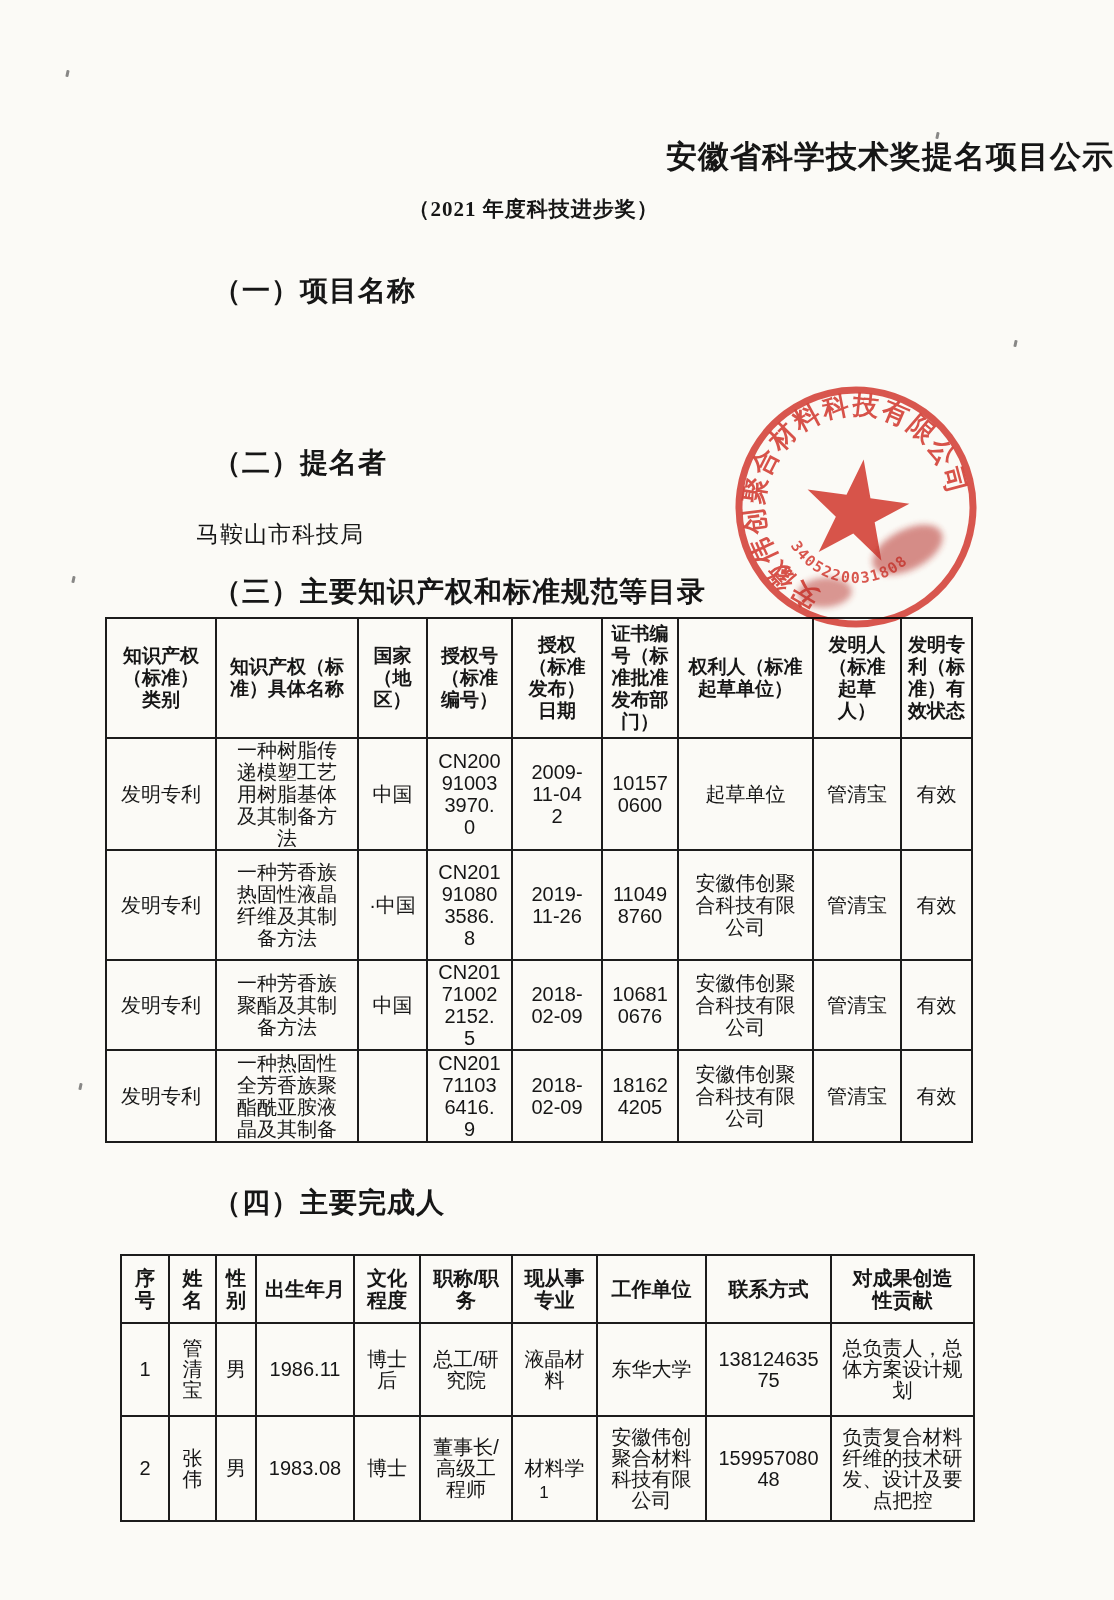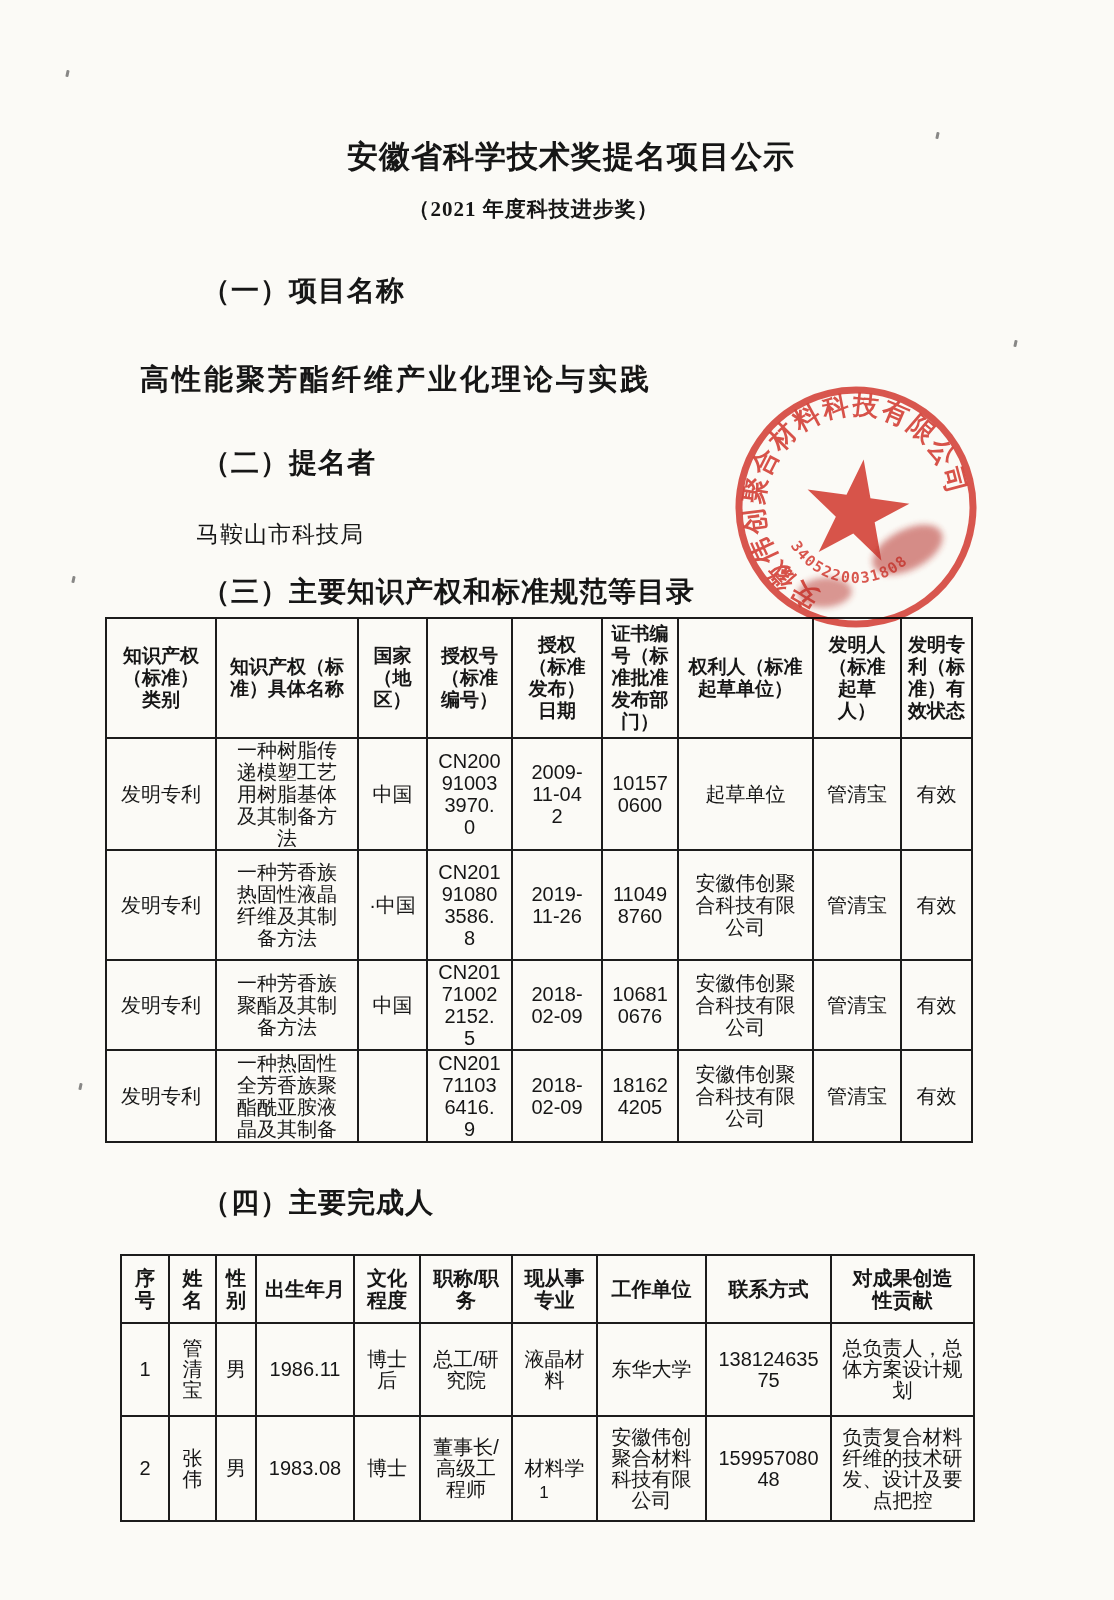--- a/index.html
+++ b/index.html
@@ -8,31 +8,31 @@
     position:relative;
     width:1114px; height:1600px;
     margin:0 auto;
     background:#fbfaf6;
     font-family:"Liberation Sans","DejaVu Sans",sans-serif;
     color:#161616;
     overflow:hidden;
   }
   .doc-title {
     position:absolute; top:136px; left:0; width:100%;
-    text-align:center; padding-left:28px;
+    text-align:right; padding-left:28px;
     font-size:31px; font-weight:800; letter-spacing:1px;
   }
   .doc-subtitle {
     position:absolute; top:195px; left:0; width:100%;
     text-align:center; padding-right:47px;
     font-family:"Liberation Serif","DejaVu Serif",serif;
     font-size:21px; font-weight:700; letter-spacing:1px;
   }
   .section-heading {
-    position:absolute; left:202px;
+    position:absolute; left:213px;
     font-size:28px; font-weight:800; letter-spacing:1px;
   }
   .h-s1 { top:272px; }
   .h-s2 { top:444px;font-family:Liberation Mono, monospace; }
   .h-s3 { top:563px;margin-top:10px; }
   .h-s4 { top:1184px; }
   .project-name {
     position:absolute; left:140px; top:360px;
     font-family:"Liberation Serif","DejaVu Serif",serif;
     font-size:29px; font-weight:700; letter-spacing:3px;
@@ -92,21 +92,20 @@
   <div class="speck" style="left:66px; top:70px;"></div>
   <div class="speck" style="left:936px; top:132px;"></div>
   <div class="speck" style="left:1014px; top:340px;"></div>
   <div class="speck" style="left:72px; top:576px;"></div>
   <div class="speck" style="left:79px; top:1083px;"></div>
 
   <div class="doc-title">安徽省科学技术奖提名项目公示</div>
   <div class="doc-subtitle">（2021 年度科技进步奖）</div>
 
   <div class="section-heading h-s1">（一）项目名称</div>
-  <div class="project-name">高性能聚芳酯纤维产业化理论与实践</div>
 
   <div class="section-heading h-s2">（二）提名者</div>
   <div class="nominator">马鞍山市科技局</div>
 
   <div class="section-heading h-s3">（三）主要知识产权和标准规范等目录</div>
 
   <table class="ip-table">
     <colgroup>
       <col style="width:110px">
         <col style="width:142px">

